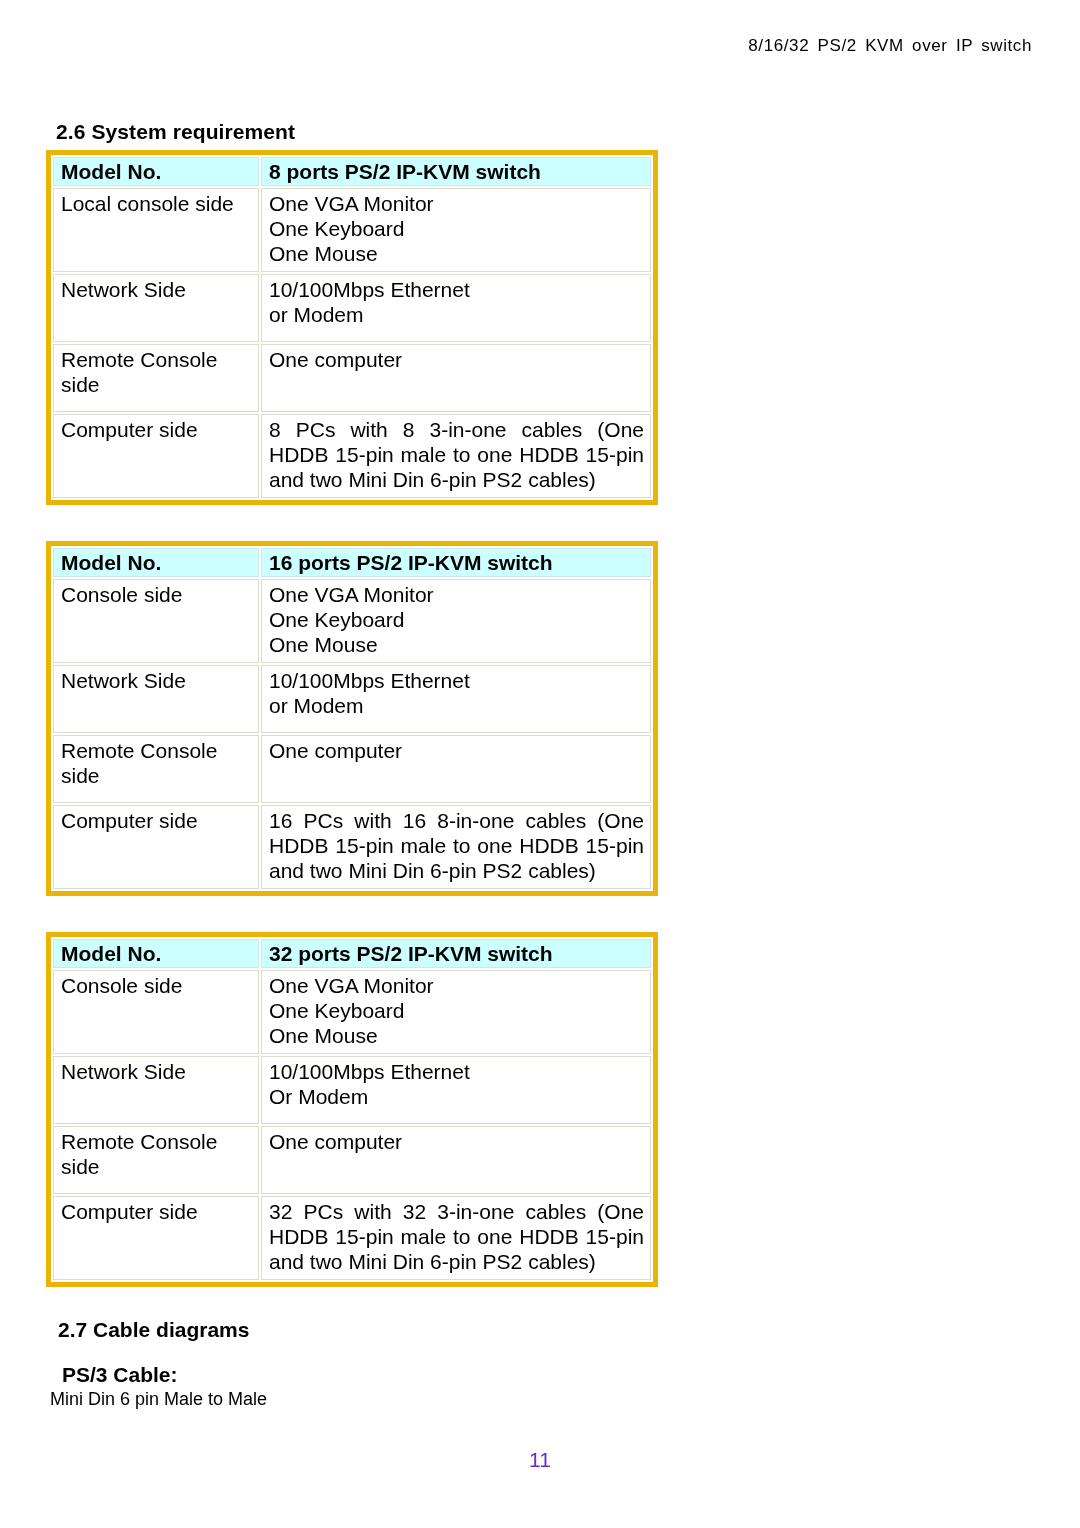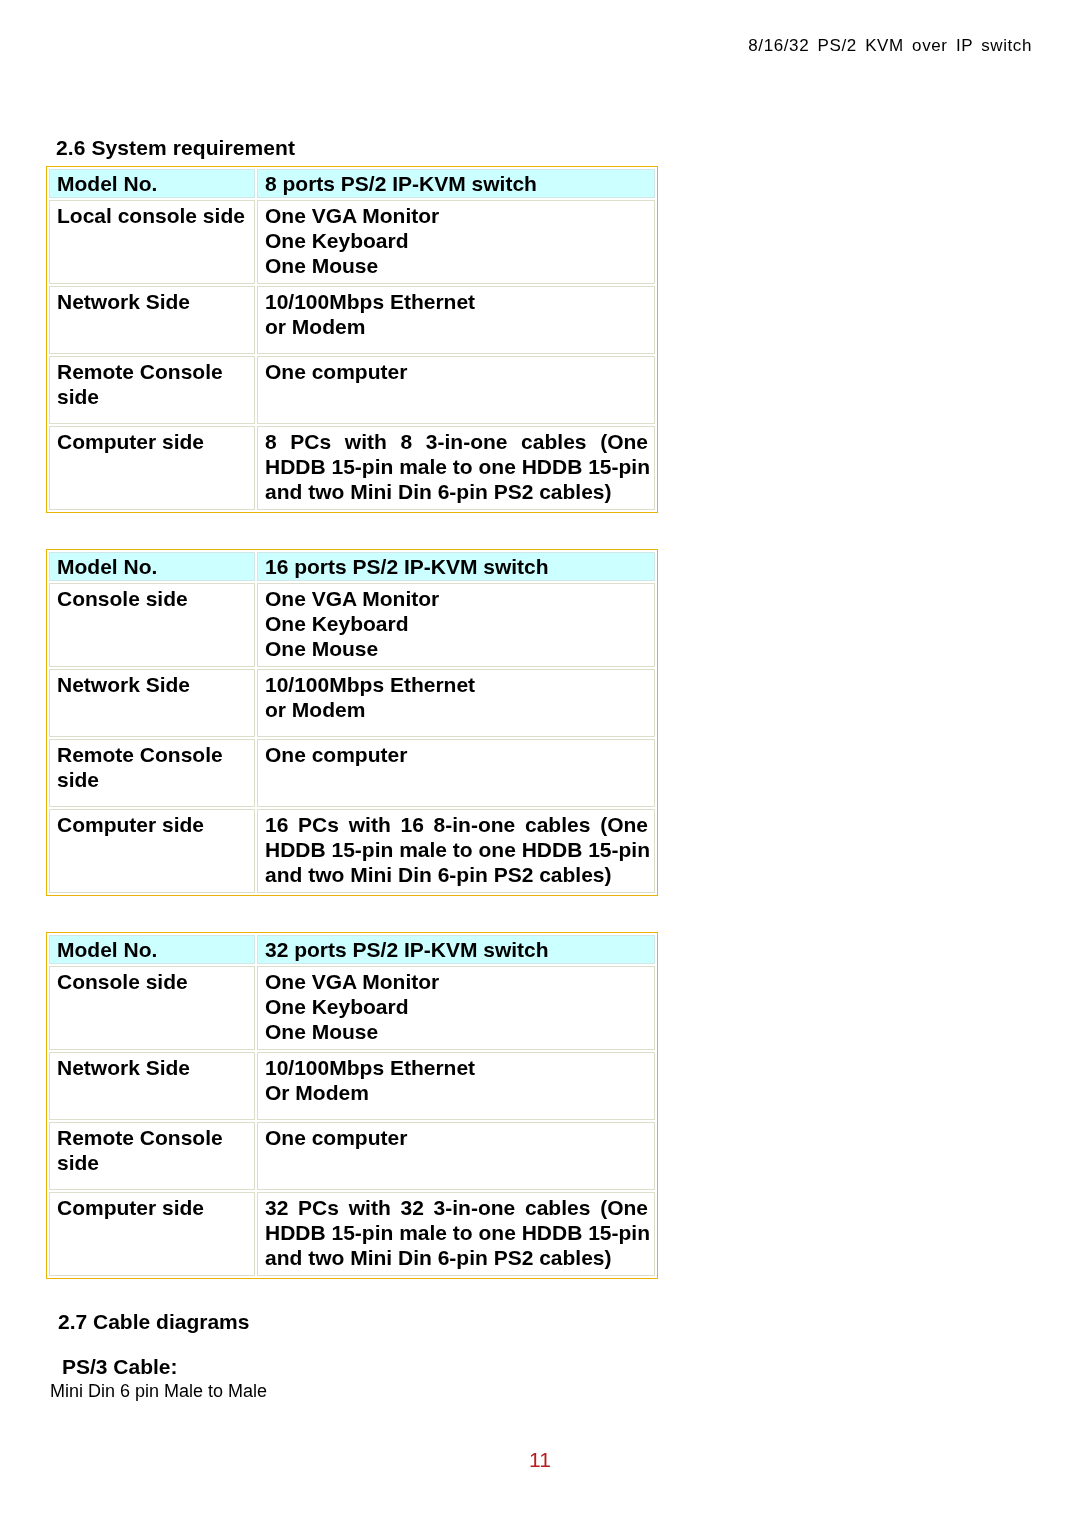--- a/index.html
+++ b/index.html
@@ -34,21 +34,21 @@
     letter-spacing: 0.6px;
     word-spacing: 3px;
     color: #000;
     white-space: nowrap;
   }
 
   
   .content {
     position: absolute;
     left: 44px;
-    top: 136px;
+    top: 120px;
     width: 620px;
   }
 
   
   .section-heading {
     font-size: 21px;
     font-weight: bold;
     margin: 0 0 6px 12px;
     line-height: 1.12;
     letter-spacing: 0.1px;
@@ -63,37 +63,36 @@
     font-size: 18px;
     margin: 2px 0 0 6px;
     line-height: 1.2;
   }
 
   
   .spec-table {
     width: 612px;
     border-collapse: separate;
     border-spacing: 2px;
-    border: 1px solid #eab308;
+    border: 5px solid #eab308;
     background: #ffffff;
     table-layout: fixed;
     margin: 0 0 0 2px;
   }
   .spec-table + .spec-table {
     margin-top: 36px;
   }
   .spec-table td {
     border: 1px solid #ddddcc;
     padding: 2px 6px 2px 7px;
     font-size: 21px;
     line-height: 25px;
     vertical-align: top;
     background: #ffffff;
     color: #000000;
-    font-weight: bold;
   }
   .spec-table col.c1 { width: 206px; }
   .spec-table col.c2 { width: auto; }
 
   tr.header-row td {
     background: #ccffff;
     font-weight: bold;
     border: 1px solid #cfe7e7;
     padding-top: 1px;
     padding-bottom: 1px;
@@ -123,21 +122,21 @@
   .h-remote { height: 62px; }
 
   
   .page-number {
     position: absolute;
     left: 0;
     right: 0;
     top: 1448px;
     text-align: center;
     font-size: 21px;
-    color: #b91c1c;
+    color: #6d28d9;
   }
 </style>
 </head>
 <body>
 
 <div class="page">
 
   <div class="running-header">8/16/32 PS/2 KVM over IP switch</div>
 
   <div class="content">

